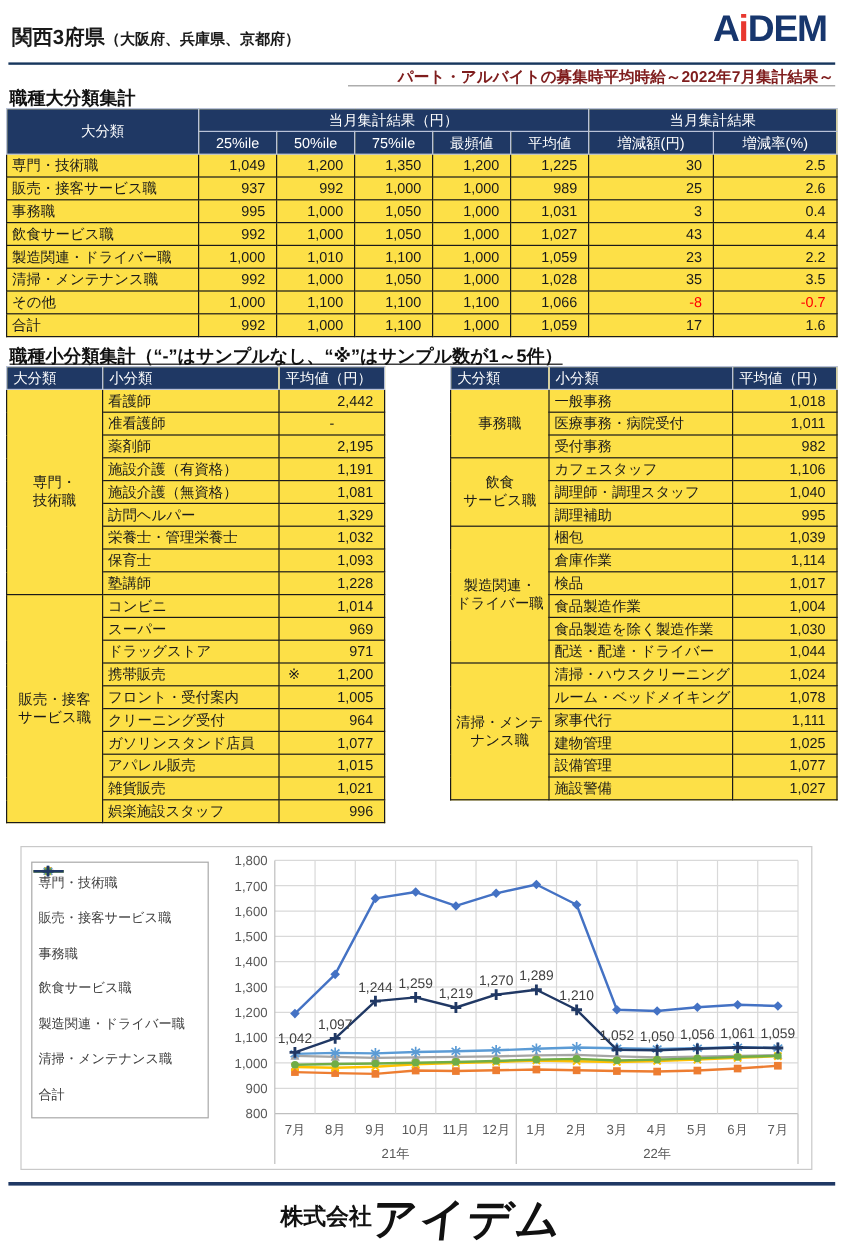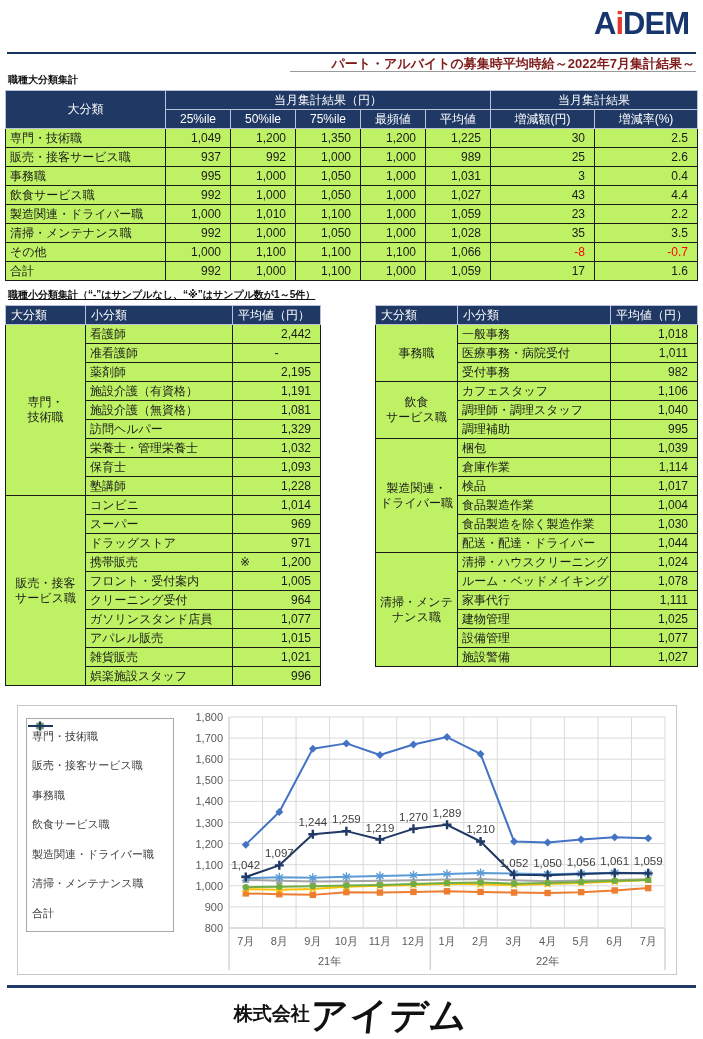--- a/index.html
+++ b/index.html
@@ -7,26 +7,26 @@
         font-family:"Liberation Sans","DejaVu Sans",sans-serif;color:#1a1a1a;}
 
   
   .title{position:absolute;left:10px;top:20px;font-size:17px;font-weight:bold;color:#1a1a1a;white-space:nowrap;}
   .title-note{font-size:12.5px;}
   .logo{position:absolute;right:14px;top:6px;font-size:31px;font-weight:800;letter-spacing:-1px;color:#17366D;}
   .logo .i{color:#E8382F;}
   .rule1{position:absolute;left:7px;right:7px;top:52px;height:2px;background:#17365D;}
   .subtitle{position:absolute;right:8px;top:55px;font-size:13px;font-weight:bold;color:#7f1d1d;white-space:nowrap;}
   .subrule{position:absolute;left:290px;right:7px;top:71px;height:1px;background:#9a9a9a;}
-  .sec{position:absolute;font-size:10px;font-weight:bold;color:#111;white-space:nowrap;}
+  .sec{position:absolute;font-size:15px;font-weight:bold;color:#111;white-space:nowrap;}
   .sec1{left:8px;top:73px;}
   .sec2{left:8px;top:288px;text-decoration:underline;}
 
   
-  table{border-collapse:collapse;table-layout:fixed;font-size:12px;background:#bef264;padding-left:21px;}
+  table{border-collapse:collapse;table-layout:fixed;font-size:12px;background:#fde047;padding-left:21px;}
   .t1{position:absolute;left:5px;top:90px;width:692px;border:1px solid #1a1a1a;}
   .t2l{position:absolute;left:5px;top:305px;width:315px;border:1px solid #1a1a1a;}
   .t2r{position:absolute;left:375px;top:305px;width:322px;border:1px solid #1a1a1a;}
   th,td{border:1px solid #1a1a1a;height:18px;padding:0 3px;overflow:hidden;white-space:nowrap;font-weight:normal;}
   thead th{background:#1F3864;color:#fff;border:1px solid #b9c2d8;text-align:center;}
   .t2l thead th,.t2r thead th{text-align:left;padding-left:5px;}
   .rowlab{text-align:left;padding-left:4px;}
   .num{text-align:right;padding-right:9px;}
   .ctr{text-align:center;}
   .neg{color:#FF0000;}
@@ -48,20 +48,21 @@
   .f-rule{position:absolute;left:7px;right:7px;top:985px;height:3px;background:#1F3864;}
   .f-logo{position:absolute;left:0;right:0;top:991px;text-align:center;color:#111;white-space:nowrap;}
   .f-prefix{font-size:19px;font-weight:bold;vertical-align:8px;}
   .f-name{display:inline-block;font-size:37px;font-weight:900;letter-spacing:2px;transform:skewX(-6deg);}
 </style>
 </head>
 <body>
 
 <div class="page">
 
+  <div class="title"><span>関西3府県</span><span class="title-note">（大阪府、兵庫県、京都府）</span></div>
 
   <div class="logo"><span>A</span><span class="i">i</span><span>DEM</span></div>
 
   <div class="rule1"></div>
   <div class="subtitle">パート・アルバイトの募集時平均時給～2022年7月集計結果～</div>
   <div class="subrule"></div>
 
   <div class="sec sec1">職種大分類集計</div>
   <table class="t1">
       <colgroup>

